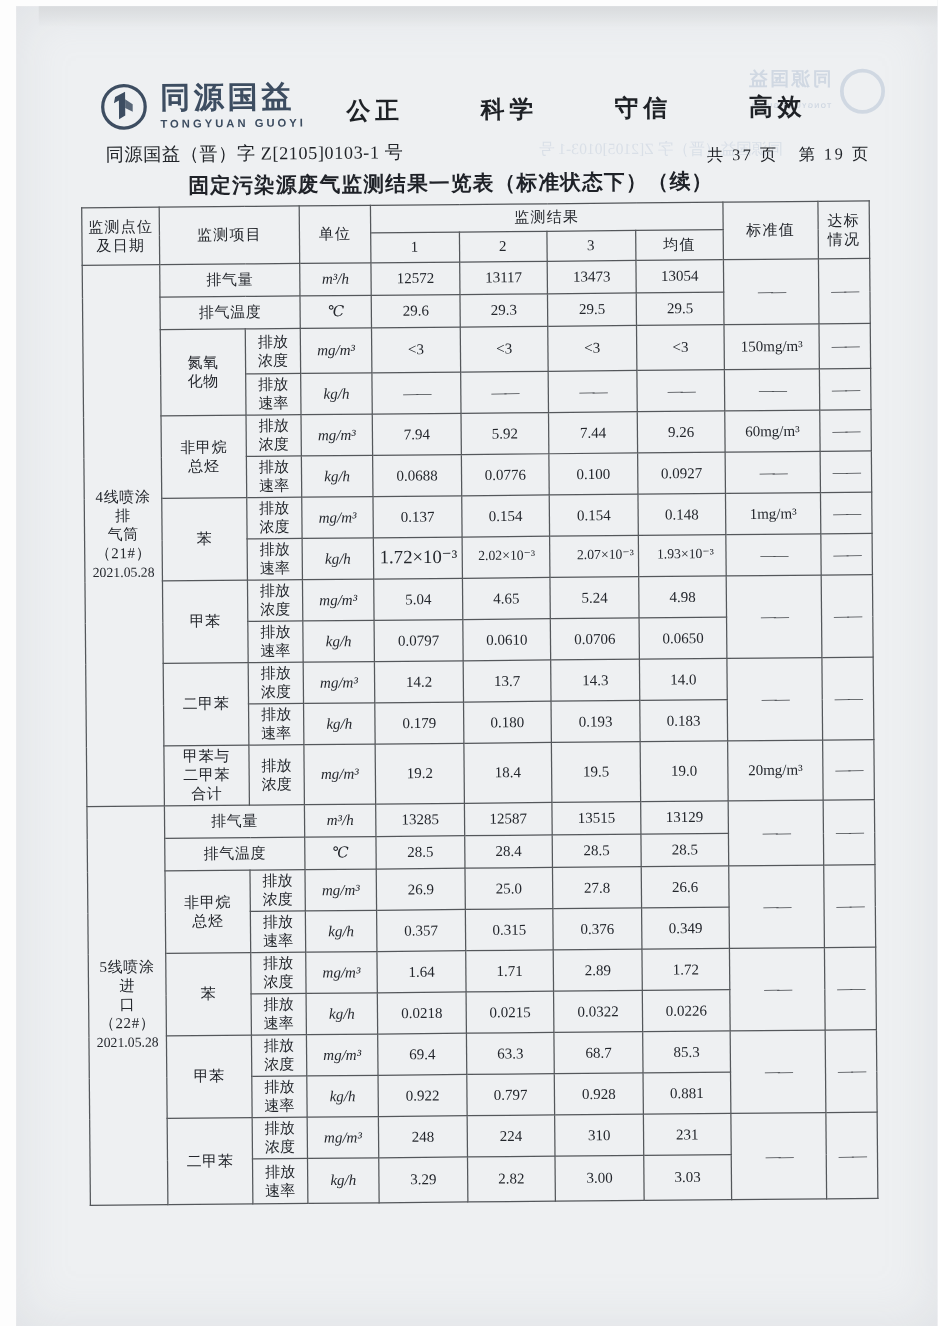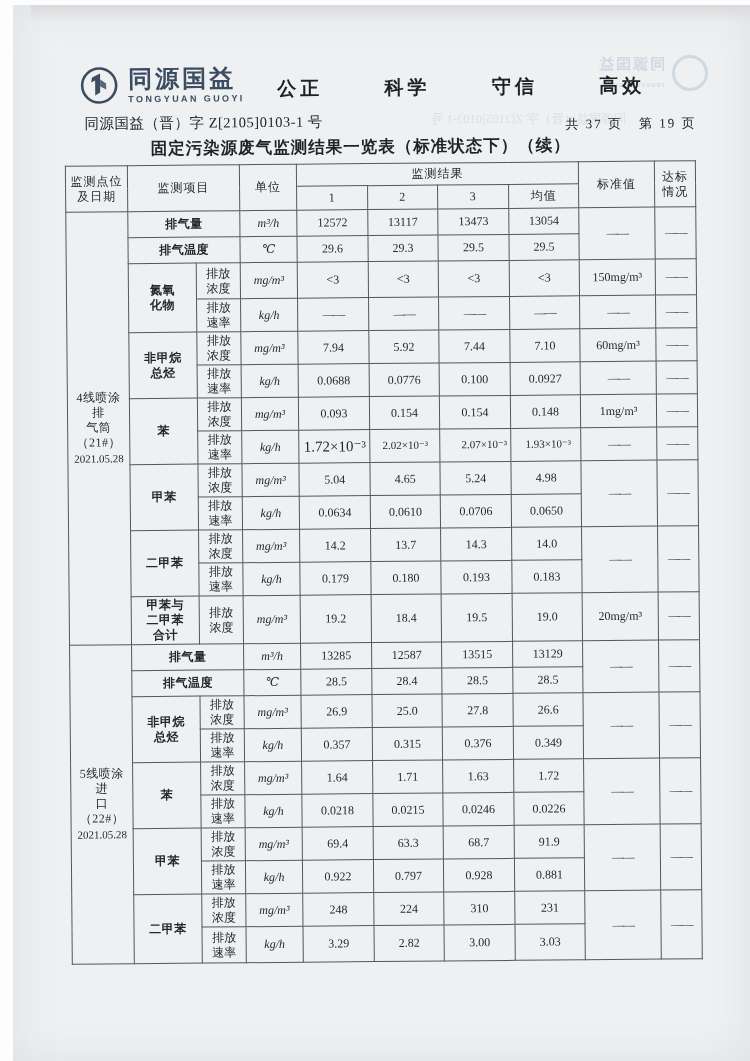--- a/index.html
+++ b/index.html
@@ -46,21 +46,21 @@
   .bleed-docline{left:418px;top:106px;font-size:12.5px;white-space:nowrap;opacity:.35;}
   
   .tbl{position:absolute;left:55px;top:158px;border-collapse:collapse;table-layout:fixed;
     width:630px;border:1.6px solid #3e4145;}
   .tbl td{border:1px solid #54575b;font-size:12px;color:#24272d;line-height:1.25;
     padding:1px 3px;text-align:center;vertical-align:middle;overflow:hidden;}
   .pre{white-space:pre-line;}
   .hc{font-size:12.5px;letter-spacing:1px;}
   .c-point{font-size:12px;letter-spacing:.5px;}
   .c-point .pdate{margin-top:2px;font-size:11px;letter-spacing:0;text-align:center;}
-  .c-item{font-size:12px;letter-spacing:.5px;font-weight:bold;}
+  .c-item{font-size:12px;letter-spacing:.5px;}
   .c-sub{font-size:11px;padding:1px 1px;}
   .c-unit{font-size:11.5px;font-style:italic;}
   .c-val{text-align:left;padding-left:8px;font-size:12px;}
   .c-std{font-size:11px;}
   .c-comp{font-size:11px;}
   .dash{letter-spacing:-1.5px;color:#45484d;}
   .rh22{height:22px}.rh24{height:24px}.rh26{height:26px}
   .rh32{height:32px}.rh36{height:36px}.rh44{height:44px}
 </style>
 </head>
@@ -189,41 +189,41 @@
       </tr>
       <tr class="rh32">
         <td class="c-item pre" rowspan="2">非甲烷
 总烃</td>
         <td class="c-sub pre">排放
 浓度</td>
         <td class="c-unit">mg/m³</td>
         <td class="c-val">7.94</td>
         <td class="c-val">5.92</td>
         <td class="c-val">7.44</td>
-        <td class="c-val">7.10</td>
+        <td class="c-val">9.26</td>
         <td class="c-std">60mg/m³</td>
         <td class="c-comp"><span class="dash">——</span></td>
       </tr>
       <tr class="rh32">
         <td class="c-sub pre">排放
 速率</td>
         <td class="c-unit">kg/h</td>
         <td class="c-val">0.0688</td>
         <td class="c-val">0.0776</td>
         <td class="c-val">0.100</td>
         <td class="c-val">0.0927</td>
         <td class="c-std"><span class="dash">——</span></td>
         <td class="c-comp"><span class="dash">——</span></td>
       </tr>
       <tr class="rh32">
         <td class="c-item" rowspan="2">苯</td>
         <td class="c-sub pre">排放
 浓度</td>
         <td class="c-unit">mg/m³</td>
-        <td class="c-val">0.093</td>
+        <td class="c-val">0.137</td>
         <td class="c-val">0.154</td>
         <td class="c-val">0.154</td>
         <td class="c-val">0.148</td>
         <td class="c-std">1mg/m³</td>
         <td class="c-comp"><span class="dash">——</span></td>
       </tr>
       <tr class="rh32">
         <td class="c-sub pre">排放
 速率</td>
         <td class="c-unit">kg/h</td>
@@ -243,21 +243,21 @@
         <td class="c-val">4.65</td>
         <td class="c-val">5.24</td>
         <td class="c-val">4.98</td>
         <td class="c-std" rowspan="2"><span class="dash">——</span></td>
         <td class="c-comp" rowspan="2"><span class="dash">——</span></td>
       </tr>
       <tr class="rh32">
         <td class="c-sub pre">排放
 速率</td>
         <td class="c-unit">kg/h</td>
-        <td class="c-val">0.0634</td>
+        <td class="c-val">0.0797</td>
         <td class="c-val">0.0610</td>
         <td class="c-val">0.0706</td>
         <td class="c-val">0.0650</td>
       </tr>
       <tr class="rh32">
         <td class="c-item" rowspan="2">二甲苯</td>
         <td class="c-sub pre">排放
 浓度</td>
         <td class="c-unit">mg/m³</td>
         <td class="c-val">14.2</td>
@@ -336,43 +336,43 @@
         <td class="c-val">0.376</td>
         <td class="c-val">0.349</td>
       </tr>
       <tr class="rh32">
         <td class="c-item" rowspan="2">苯</td>
         <td class="c-sub pre">排放
 浓度</td>
         <td class="c-unit">mg/m³</td>
         <td class="c-val">1.64</td>
         <td class="c-val">1.71</td>
-        <td class="c-val">1.63</td>
+        <td class="c-val">2.89</td>
         <td class="c-val">1.72</td>
         <td class="c-std" rowspan="2"><span class="dash">——</span></td>
         <td class="c-comp" rowspan="2"><span class="dash">——</span></td>
       </tr>
       <tr class="rh32">
         <td class="c-sub pre">排放
 速率</td>
         <td class="c-unit">kg/h</td>
         <td class="c-val">0.0218</td>
         <td class="c-val">0.0215</td>
-        <td class="c-val">0.0246</td>
+        <td class="c-val">0.0322</td>
         <td class="c-val">0.0226</td>
       </tr>
       <tr class="rh32">
         <td class="c-item" rowspan="2">甲苯</td>
         <td class="c-sub pre">排放
 浓度</td>
         <td class="c-unit">mg/m³</td>
         <td class="c-val">69.4</td>
         <td class="c-val">63.3</td>
         <td class="c-val">68.7</td>
-        <td class="c-val">91.9</td>
+        <td class="c-val">85.3</td>
         <td class="c-std" rowspan="2"><span class="dash">——</span></td>
         <td class="c-comp" rowspan="2"><span class="dash">——</span></td>
       </tr>
       <tr class="rh32">
         <td class="c-sub pre">排放
 速率</td>
         <td class="c-unit">kg/h</td>
         <td class="c-val">0.922</td>
         <td class="c-val">0.797</td>
         <td class="c-val">0.928</td>

